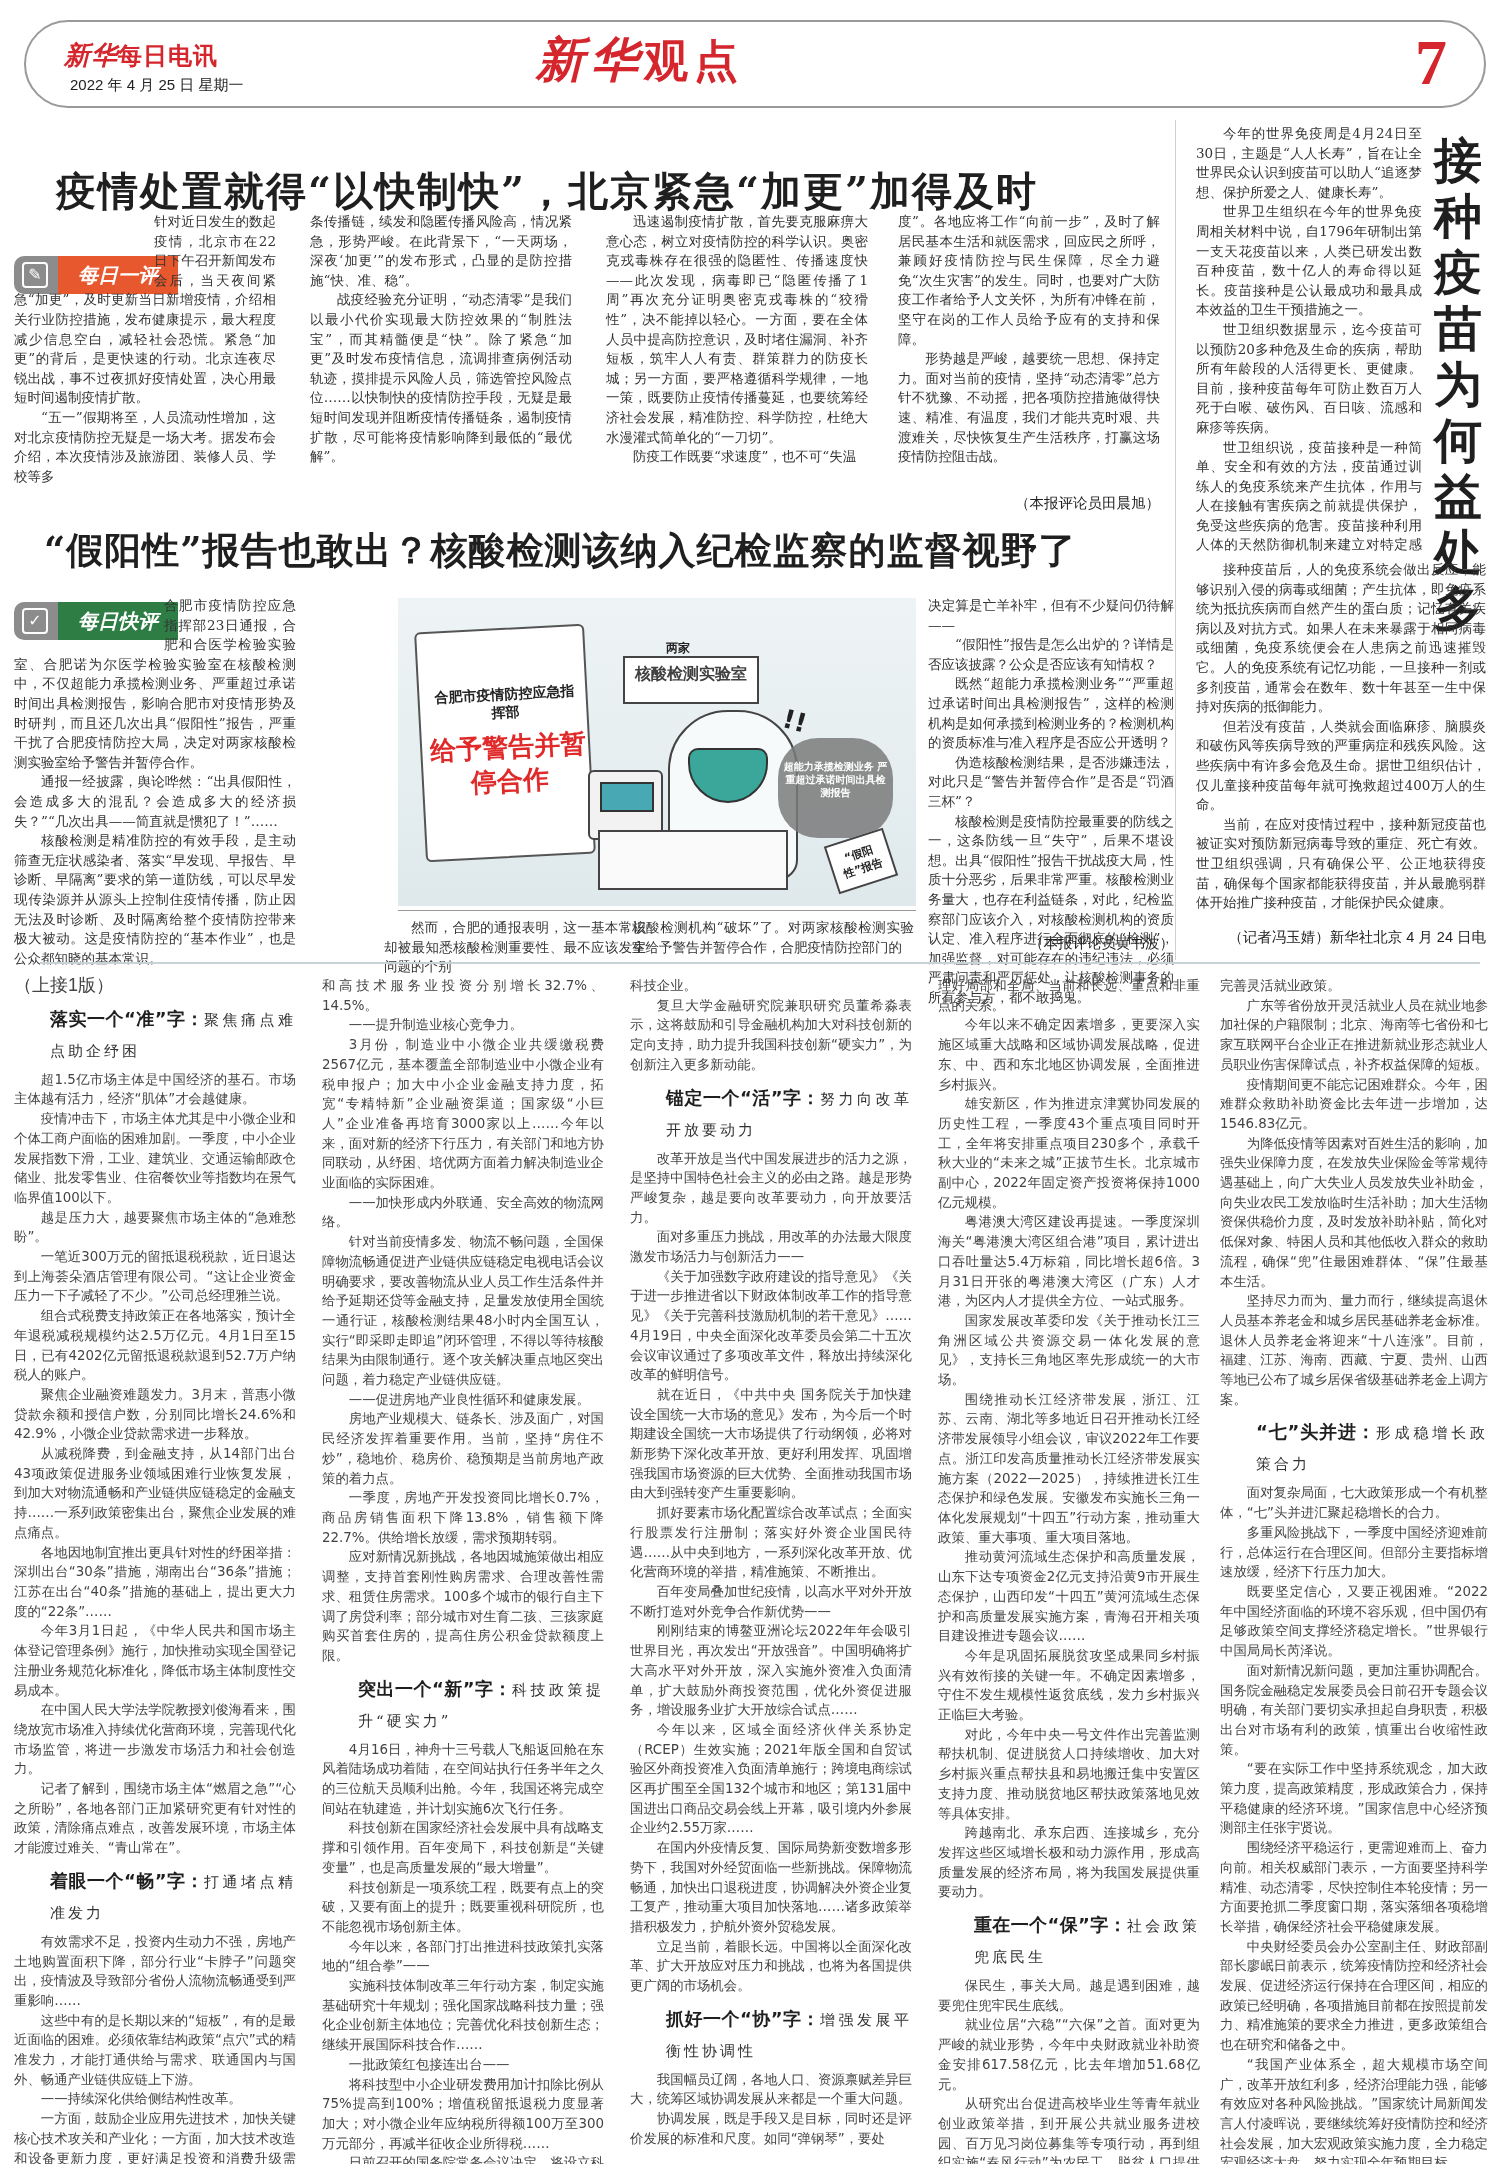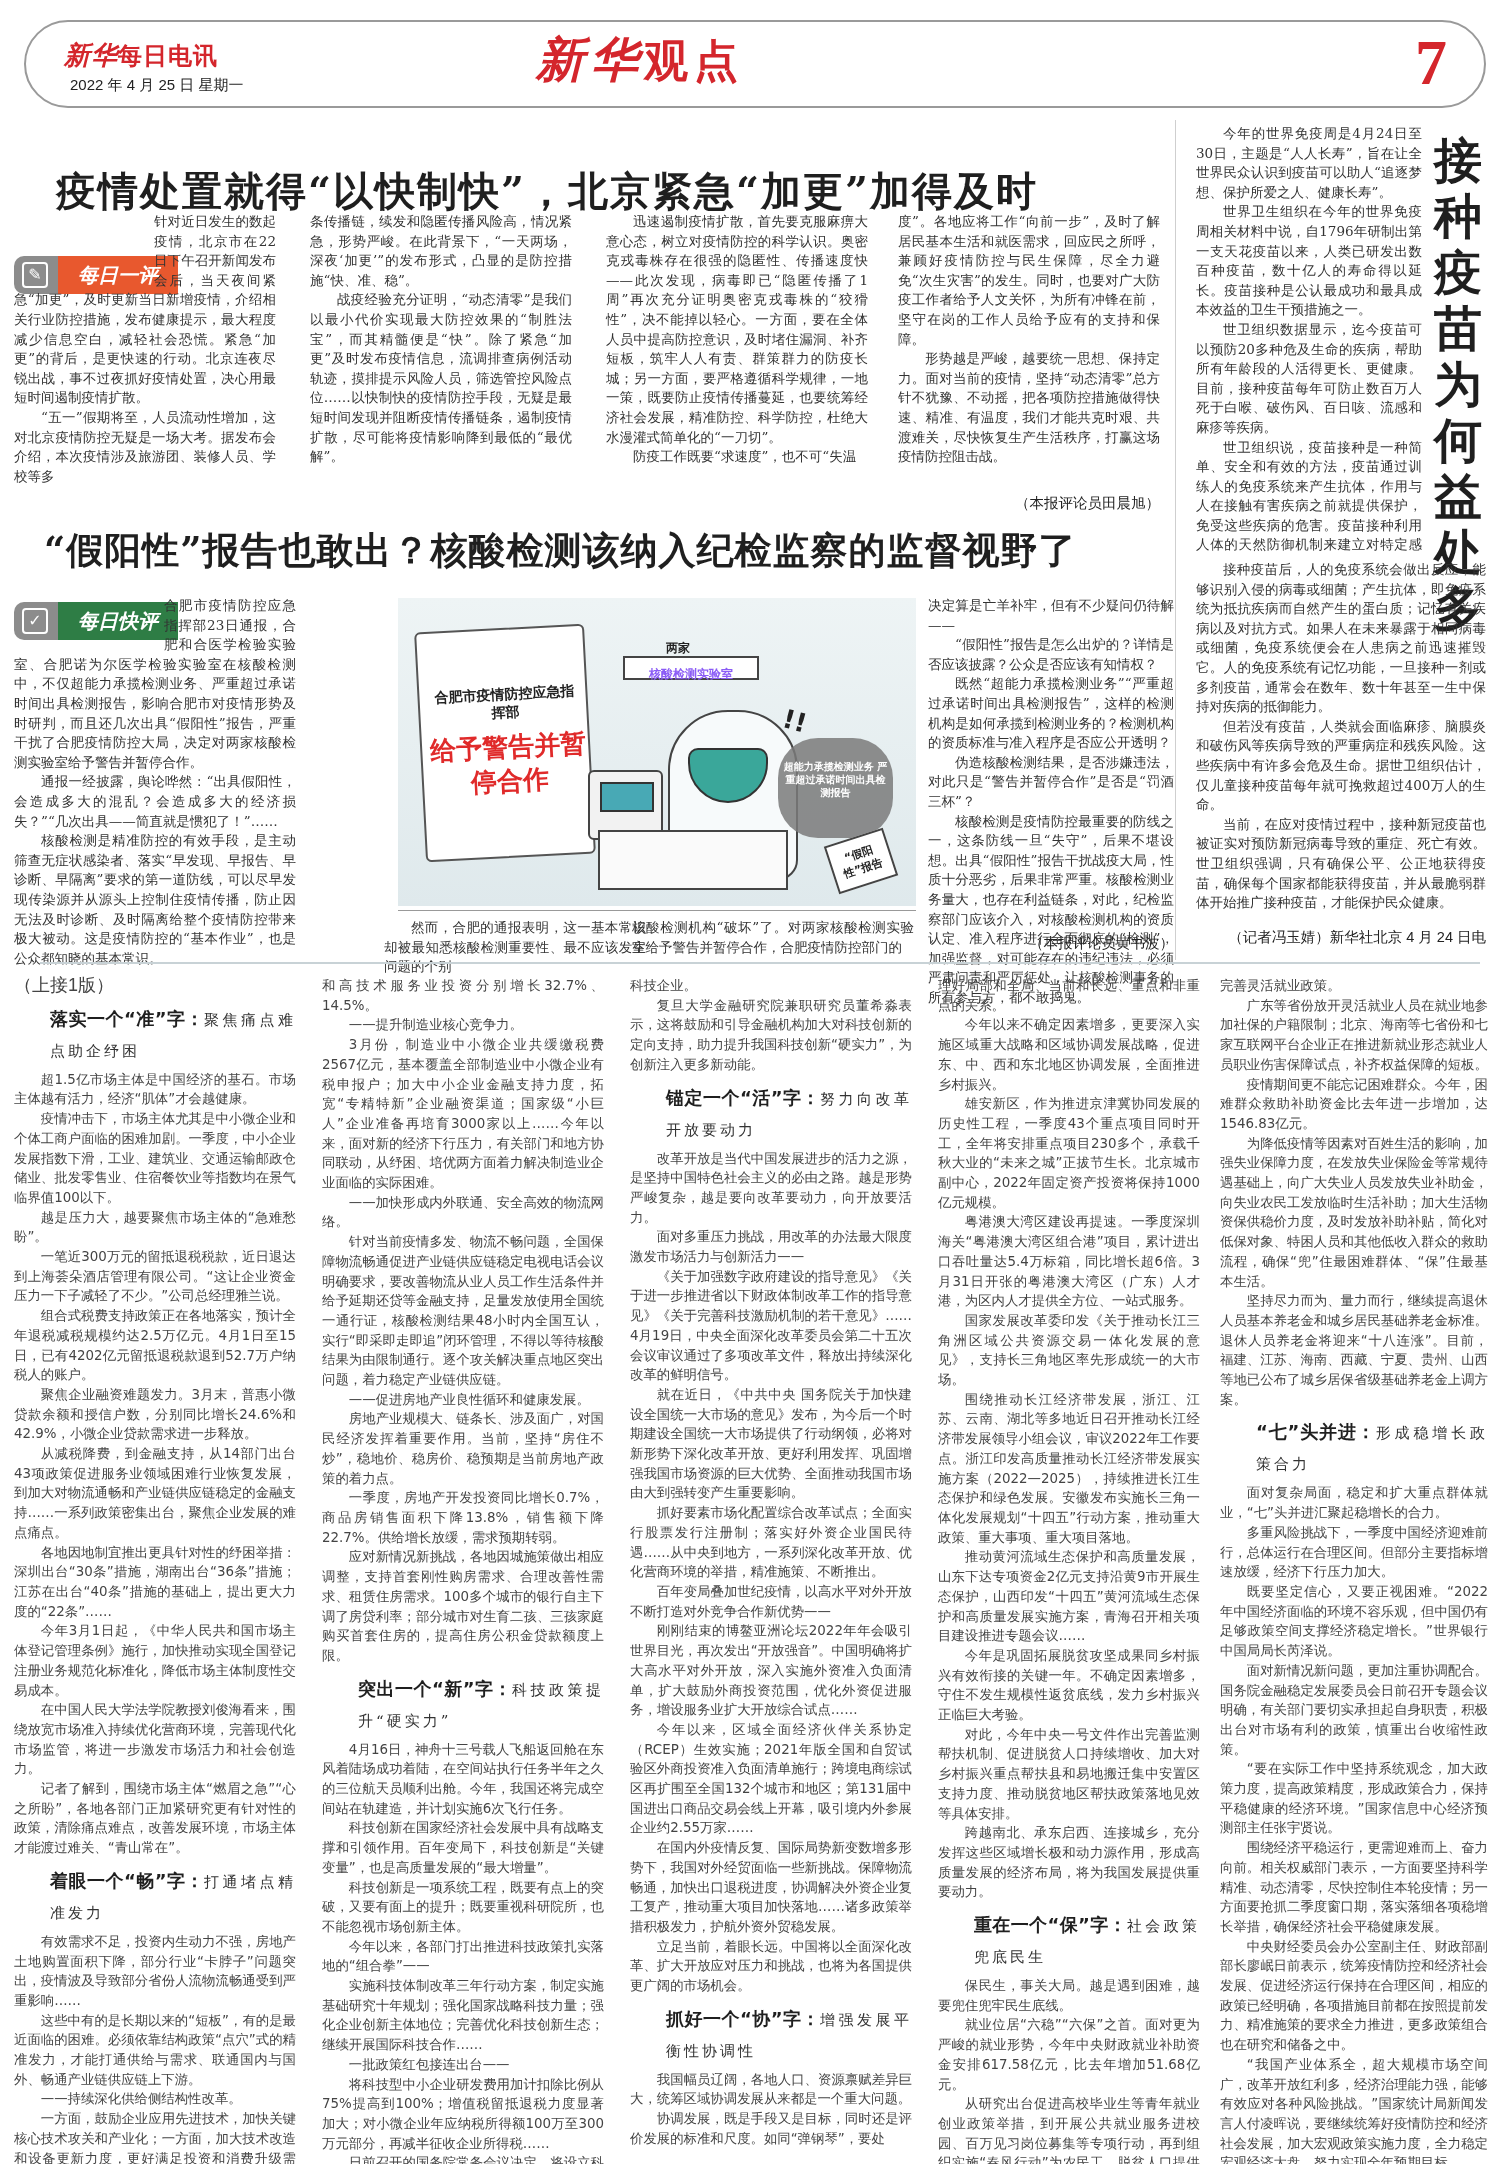--- a/index.html
+++ b/index.html
@@ -35,21 +35,21 @@
 
   .rule-h { height: 2px; background: #c8d2d6; }
   .rule-v { width: 1px; background: #cfcfcf; }
 
   
   .cartoon { left: 398px; top: 598px; width: 518px; height: 308px; background: linear-gradient(180deg,#eef4f5 0%, #dfe9ec 100%); overflow: hidden; }
   .cartoon .notice { position: absolute; left: 22px; top: 30px; width: 170px; height: 230px; background: #fff; border: 2px solid #555; transform: rotate(-3deg); border-radius: 6px; }
   .cartoon .notice .org { position: absolute; left: 10px; top: 55px; width: 150px; text-align: center; font-family: "DejaVu Sans", sans-serif; font-weight: bold; font-size: 14px; color: #222; line-height: 18px; }
   .cartoon .notice .warn { position: absolute; left: 6px; top: 100px; width: 160px; text-align: center; font-family: "DejaVu Sans", sans-serif; font-weight: bold; font-size: 26px; color: #e02a2a; line-height: 34px; }
   .cartoon .sign-top { position: absolute; left: 268px; top: 42px; font-family: "DejaVu Sans", sans-serif; font-size: 12px; font-weight: bold; color: #222; }
-  .cartoon .sign { position: absolute; left: 225px; top: 58px; width: 136px; height: 24px; background: #fff; border: 2px solid #444; font-family: "DejaVu Sans", sans-serif; font-weight: bold; font-size: 12px; line-height: 32px; text-align: center; color: #8b5cf6; }
+  .cartoon .sign { position: absolute; left: 225px; top: 58px; width: 136px; height: 48px; background: #fff; border: 2px solid #444; font-family: "DejaVu Sans", sans-serif; font-weight: bold; font-size: 16px; line-height: 32px; text-align: center; color: #404040; }
   .cartoon .person { position: absolute; left: 270px; top: 112px; width: 130px; height: 170px; background: #f7fafb; border: 2px solid #444; border-radius: 60px 60px 20px 20px; }
   .cartoon .mask { position: absolute; left: 290px; top: 150px; width: 80px; height: 55px; background: #3aa79a; border: 2px solid #333; border-radius: 10px 10px 40px 40px; }
   .cartoon .desk { position: absolute; left: 200px; top: 232px; width: 190px; height: 60px; background: #fafafa; border: 2px solid #444; }
   .cartoon .machine { position: absolute; left: 190px; top: 172px; width: 75px; height: 70px; background: #f2f2f2; border: 2px solid #444; border-radius: 6px; }
   .cartoon .machine::after { content: ""; position: absolute; left: 10px; top: 10px; width: 50px; height: 26px; background: #48a9b5; border: 2px solid #333; }
   .cartoon .smoke { position: absolute; left: 380px; top: 140px; width: 115px; height: 100px; background: #7a7a7a; border-radius: 40px; opacity: .85; }
   .cartoon .smoke-text { position: absolute; left: 385px; top: 162px; width: 105px; text-align: center; font-family: "DejaVu Sans", sans-serif; font-size: 10px; font-weight: bold; color: #fff; line-height: 13px; }
   .cartoon .fake { position: absolute; left: 432px; top: 238px; width: 62px; height: 50px; background: #fff; border: 2px solid #444; transform: rotate(-18deg); font-family: "DejaVu Sans", sans-serif; font-size: 11px; font-weight: bold; text-align: center; line-height: 15px; padding-top: 8px; color: #222; }
   .cartoon .excl { position: absolute; left: 385px; top: 108px; font-family: "DejaVu Sans", sans-serif; font-size: 26px; font-weight: bold; color: #222; transform: rotate(15deg); }
 
@@ -243,21 +243,21 @@
     <p>就业位居“六稳”“六保”之首。面对更为严峻的就业形势，今年中央财政就业补助资金安排617.58亿元，比去年增加51.68亿元。</p>
     <p>从研究出台促进高校毕业生等青年就业创业政策举措，到开展公共就业服务进校园、百万见习岗位募集等专项行动，再到组织实施“春风行动”为农民工、脱贫人口提供就业服务……今年以来，我国多管齐下，稳定和扩大重点群体就业。</p>
   </div>
 <div class="abs bot" id="b4" style="left: 1220px; top: 976px; width: 268px; max-height: 1188px; overflow: hidden;">
     <p style="text-indent: 0px;">完善灵活就业政策。</p>
     <p>广东等省份放开灵活就业人员在就业地参加社保的户籍限制；北京、海南等七省份和七家互联网平台企业正在推进新就业形态就业人员职业伤害保障试点，补齐权益保障的短板。</p>
     <p>疫情期间更不能忘记困难群众。今年，困难群众救助补助资金比去年进一步增加，达1546.83亿元。</p>
     <p>为降低疫情等因素对百姓生活的影响，加强失业保障力度，在发放失业保险金等常规待遇基础上，向广大失业人员发放失业补助金，向失业农民工发放临时生活补助；加大生活物资保供稳价力度，及时发放补助补贴，简化对低保对象、特困人员和其他低收入群众的救助流程，确保“兜”住最困难群体、“保”住最基本生活。</p>
     <p>坚持尽力而为、量力而行，继续提高退休人员基本养老金和城乡居民基础养老金标准。退休人员养老金将迎来“十八连涨”。目前，福建、江苏、海南、西藏、宁夏、贵州、山西等地已公布了城乡居保省级基础养老金上调方案。</p>
     <div class="sub-h" style="padding-left: 2em;"><span>“七”头并进：</span><span class="light">形成稳增长政策合力</span></div>
-    <p>面对复杂局面，稳定和扩大重点群体就业，“七”头并进汇聚起稳增长的合力。</p>
+    <p>面对复杂局面，七大政策形成一个有机整体，“七”头并进汇聚起稳增长的合力。</p>
     <p>多重风险挑战下，一季度中国经济迎难前行，总体运行在合理区间。但部分主要指标增速放缓，经济下行压力加大。</p>
     <p>既要坚定信心，又要正视困难。“2022年中国经济面临的环境不容乐观，但中国仍有足够政策空间支撑经济稳定增长。”世界银行中国局局长芮泽说。</p>
     <p>面对新情况新问题，更加注重协调配合。国务院金融稳定发展委员会日前召开专题会议明确，有关部门要切实承担起自身职责，积极出台对市场有利的政策，慎重出台收缩性政策。</p>
     <p>“要在实际工作中坚持系统观念，加大政策力度，提高政策精度，形成政策合力，保持平稳健康的经济环境。”国家信息中心经济预测部主任张宇贤说。</p>
     <p>围绕经济平稳运行，更需迎难而上、奋力向前。相关权威部门表示，一方面要坚持科学精准、动态清零，尽快控制住本轮疫情；另一方面要抢抓二季度窗口期，落实落细各项稳增长举措，确保经济社会平稳健康发展。</p>
     <p>中央财经委员会办公室副主任、财政部副部长廖岷日前表示，统筹疫情防控和经济社会发展、促进经济运行保持在合理区间，相应的政策已经明确，各项措施目前都在按照提前发力、精准施策的要求全力推进，更多政策组合也在研究和储备之中。</p>
     <p>“我国产业体系全，超大规模市场空间广，改革开放红利多，经济治理能力强，能够有效应对各种风险挑战。”国家统计局新闻发言人付凌晖说，要继续统筹好疫情防控和经济社会发展，加大宏观政策实施力度，全力稳定宏观经济大盘，努力实现全年预期目标。</p>
   </div>
 
 </body></html>

